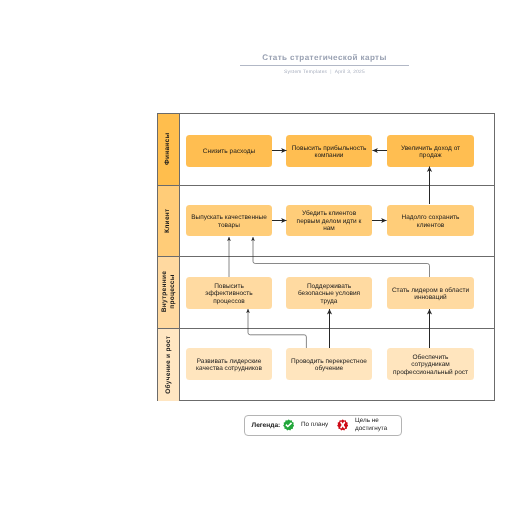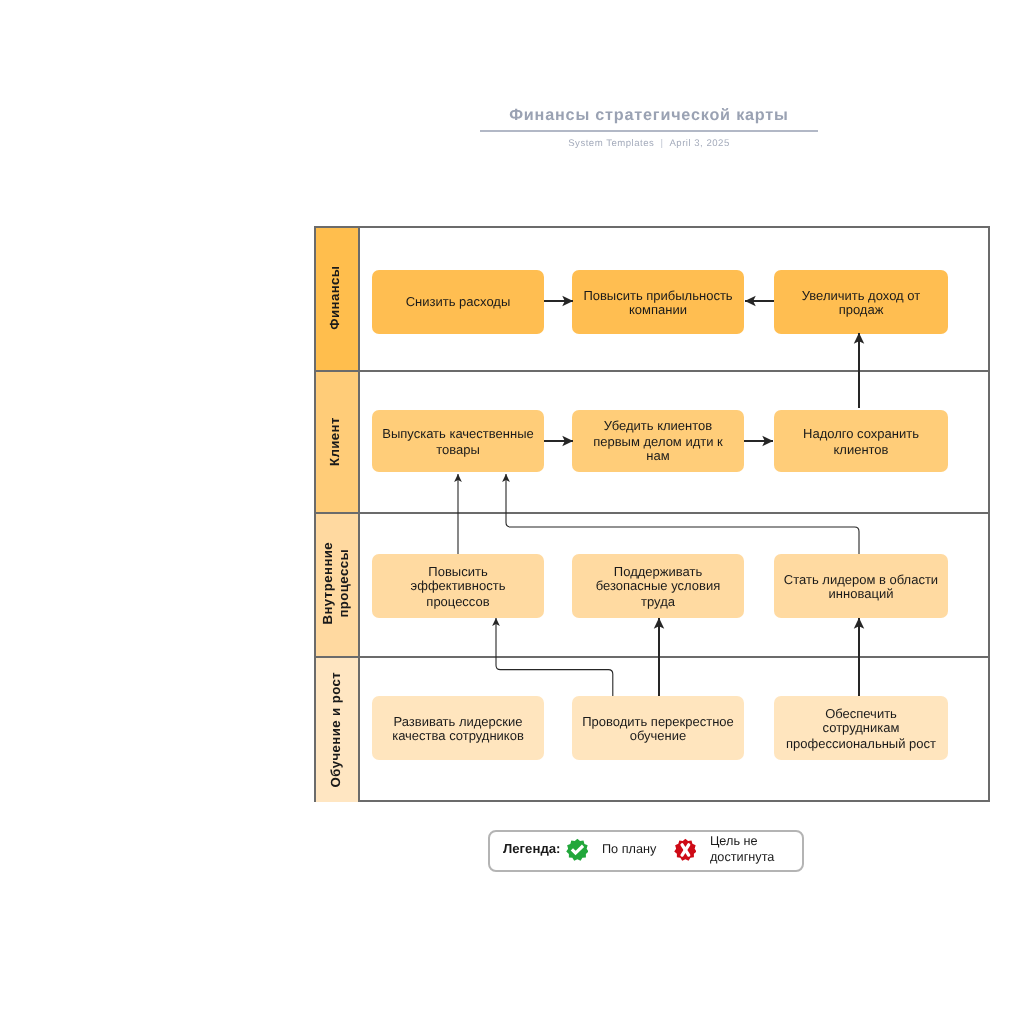--- a/index.html
+++ b/index.html
@@ -46,21 +46,21 @@
   .legend-item .badge{width:11.4px;height:11.4px;flex:0 0 11.4px;line-height:0;}
   .legend-item .ltext{font-size:6.35px;color:#1a1a1a;line-height:7.7px;margin-left:6.5px;}
   .legend-item .ltext span{display:block;white-space:nowrap;}
 </style>
 </head>
 <body>
 
 <div id="page">
 
   <div id="header">
-    <div id="page-title">Финансы стратегической карты</div>
+    <div id="page-title">Стать стратегической карты</div>
     <div id="title-rule"></div>
     <div id="subtitle">
       <span>System Templates</span><span class="sub-sep">|</span><span>April 3, 2025</span>
     </div>
   </div>
 
   <div id="map">
       <div class="row" style="top: 0px; height: 71.5px;">
         <div class="rowhead" style="background: rgb(255, 190, 77);">
           <div class="rowhead-txt">

